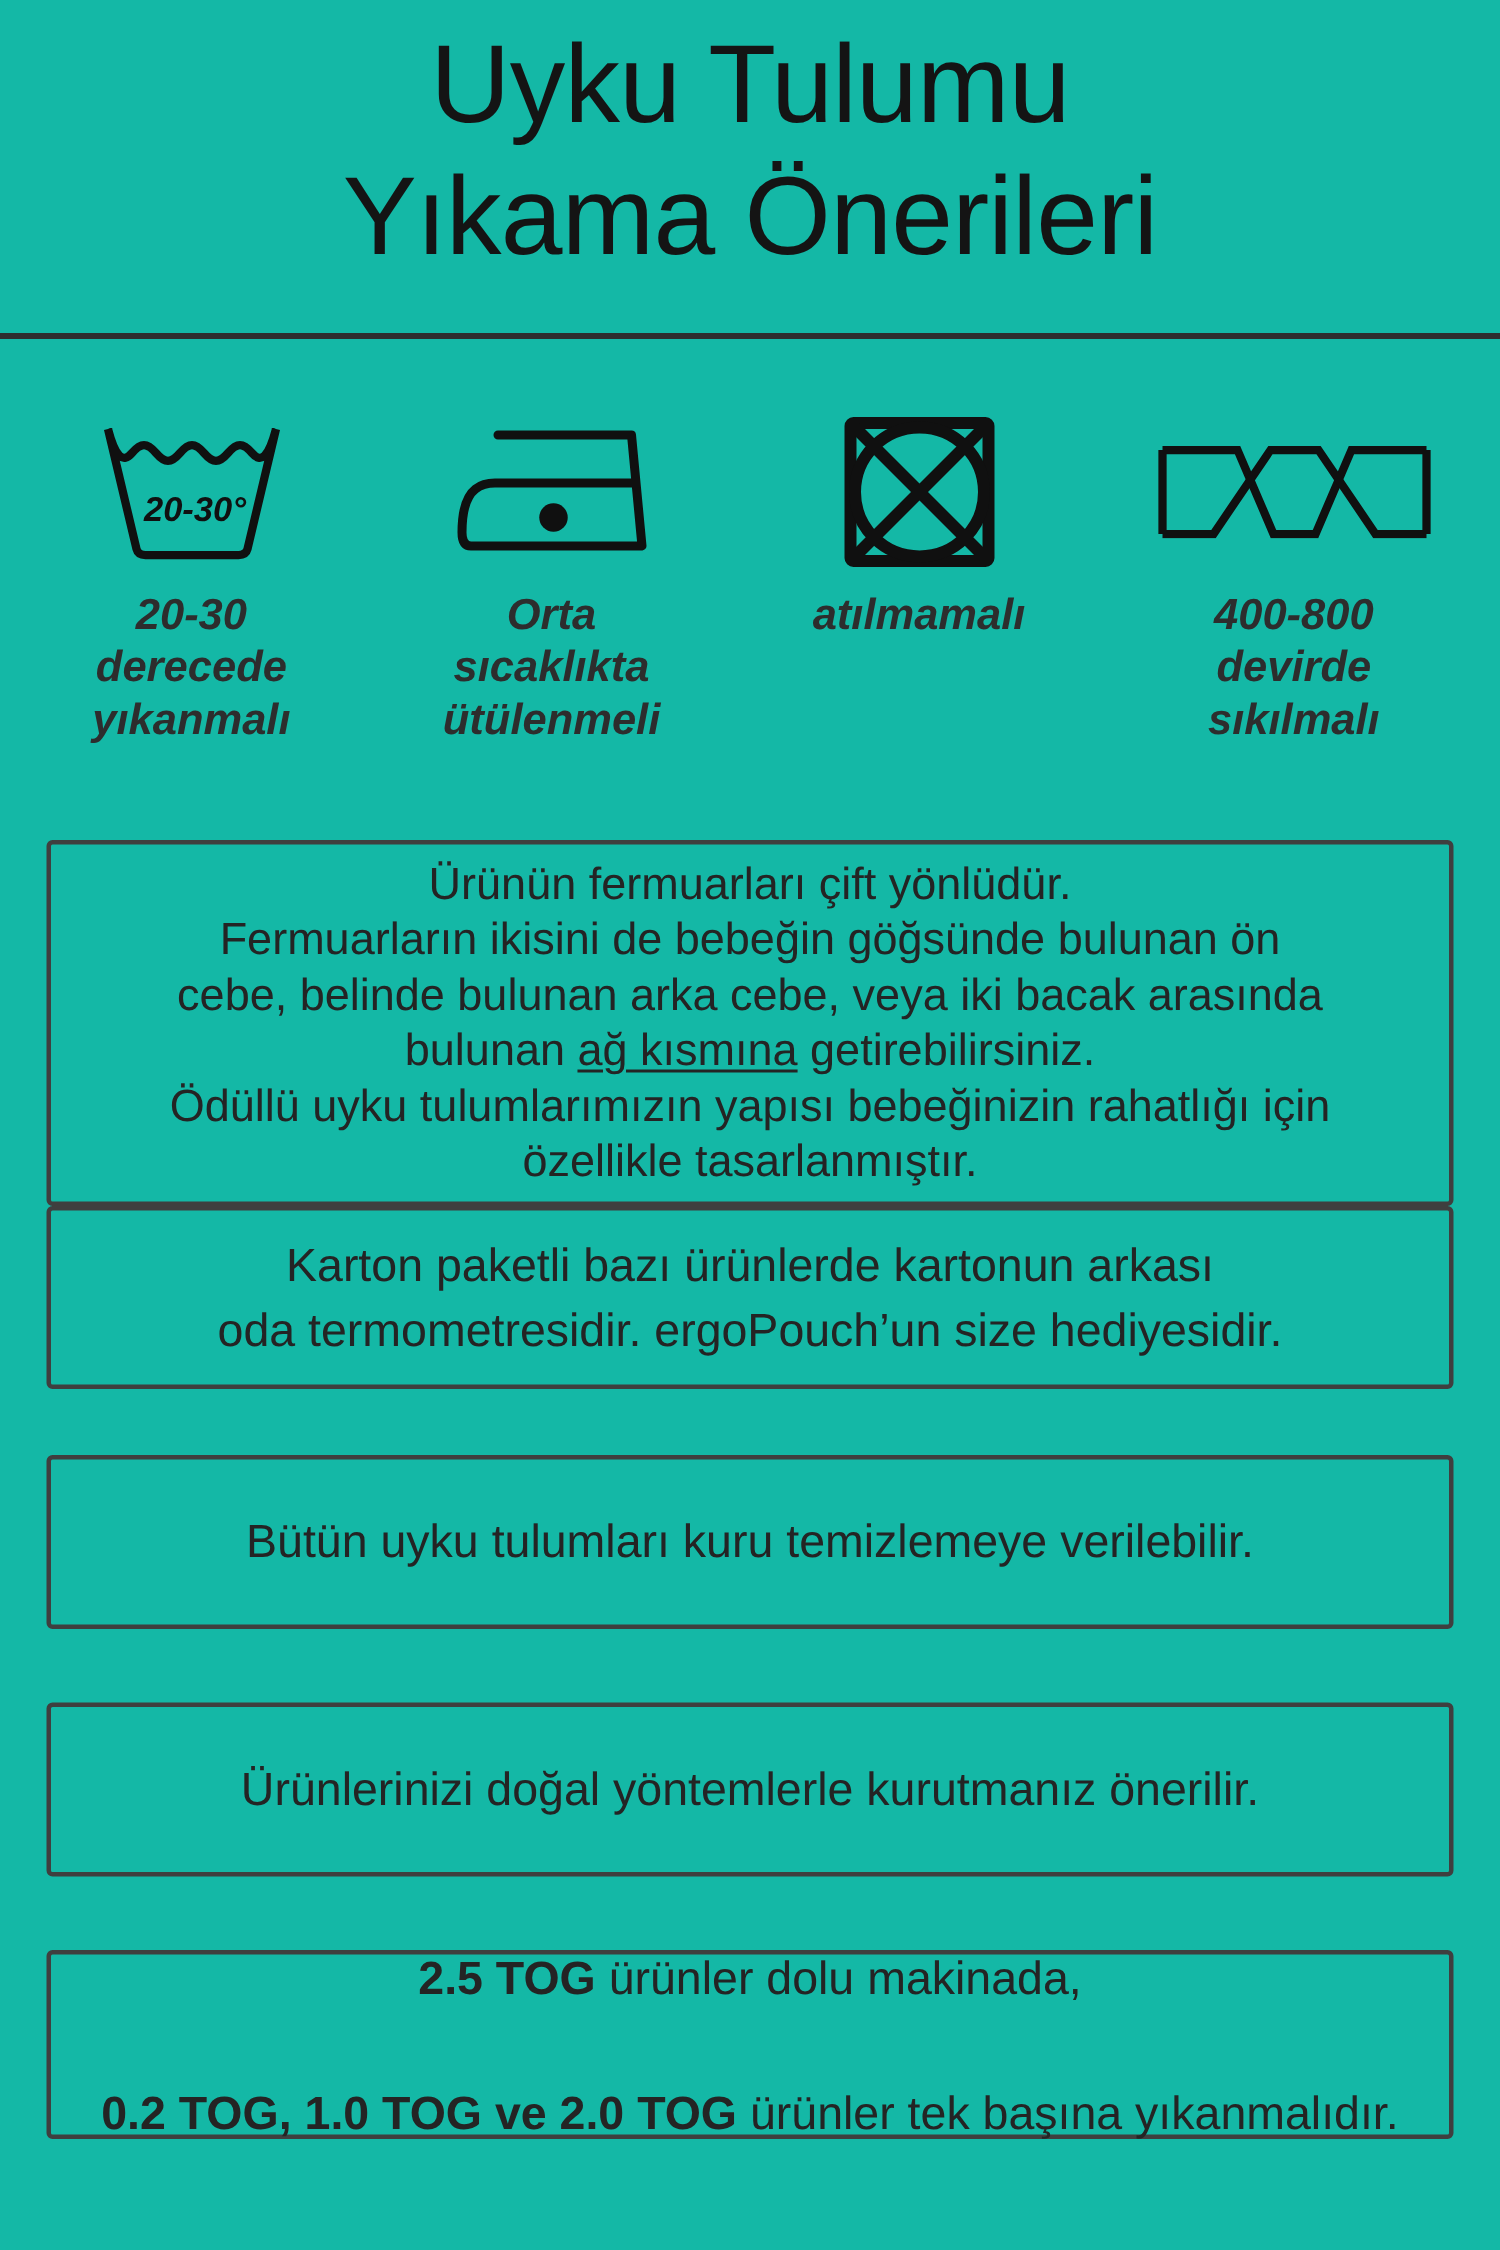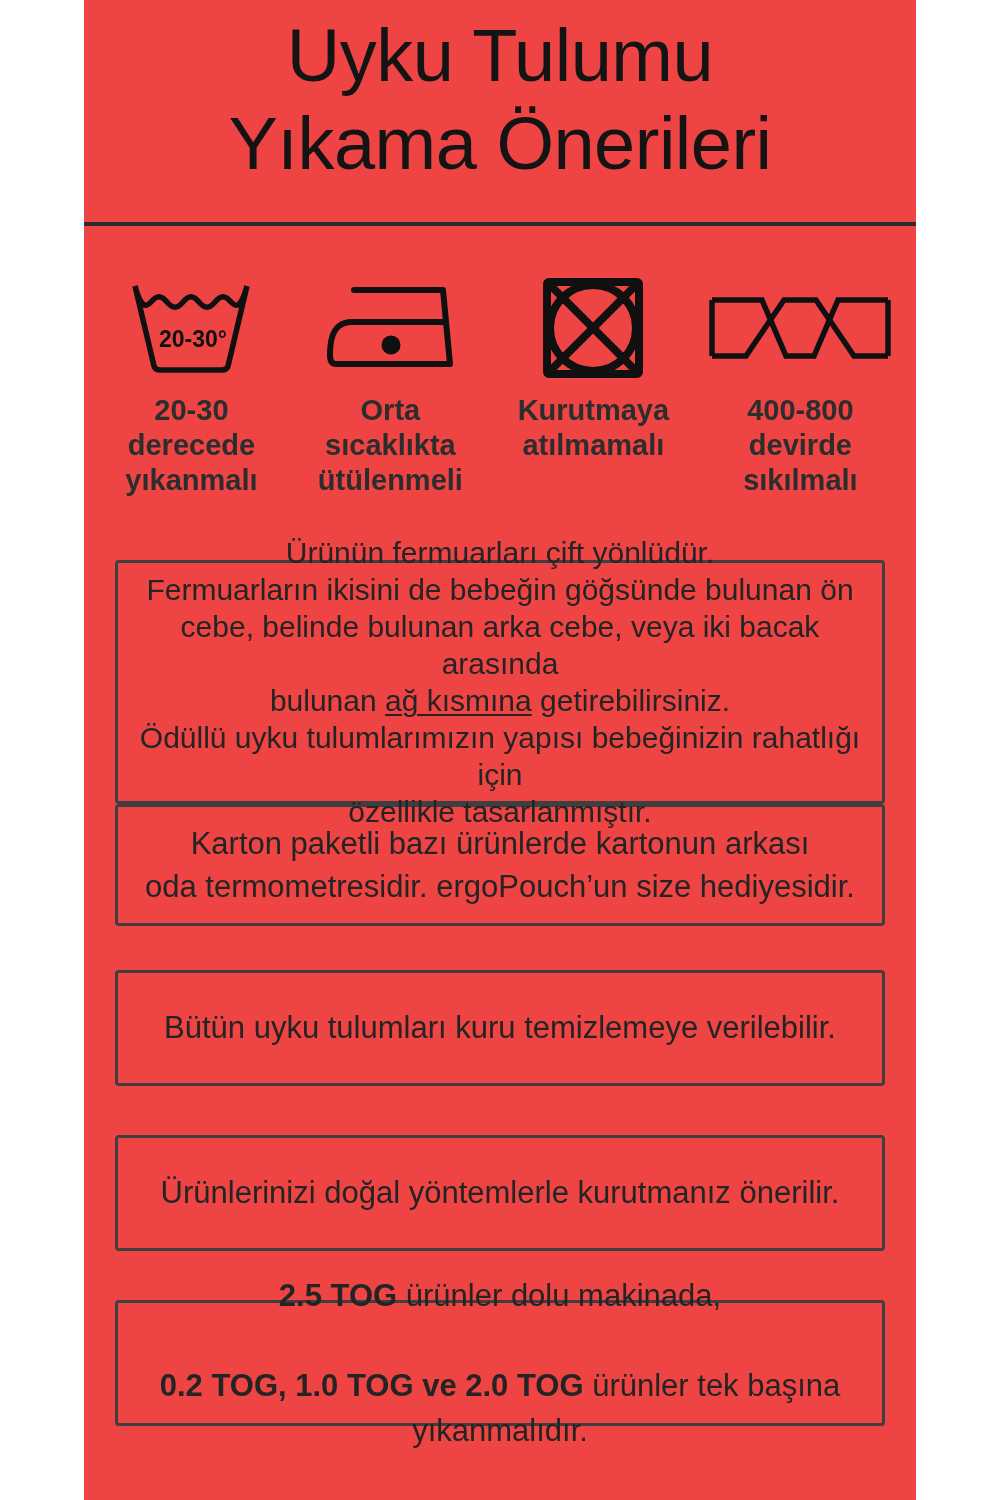--- a/index.html
+++ b/index.html
@@ -1,21 +1,21 @@
 <!DOCTYPE html>
 <html><head>
 <meta charset="utf-8">
 <style>
   * { margin:0; padding:0; box-sizing:border-box; }
   html,body { background:#ffffff; }
   .page {
     position:relative;
-    width:832px; height:1500px;
+    width:1000px; height:1500px;
     margin:0 auto;
-    background:#ef4444;
+    background:#14b8a6;
     overflow:hidden;
     font-family:"Liberation Sans", sans-serif;
     color:#1c1c1c;
   }
   
   .title {
     padding-top:12px;
     text-align:center;
     font-size:74px;
     line-height:88px;
@@ -25,20 +25,21 @@
   }
   .t-line { display:block; }
   
   .divider { margin-top:34px; height:4px; background:#2e2e2e; }
   
   .icons-row {
     margin-top:50px;
     padding:0 10px;
     display:grid;
     grid-template-columns:24% 25% 25% 26%;
+    font-style:italic;
   }
   .care-col { text-align:center; }
   .icon-area {
     height:104px;
     display:flex; align-items:center; justify-content:center;
   }
   .icon-area svg { display:block; }
   .care-label {
     margin-top:13px;
     font-size:29px;
@@ -116,21 +117,20 @@
     <div class="care-col">
       <div class="icon-area">
         <svg width="102" height="102" viewBox="0 0 102 102">
           <rect x="5" y="5" width="92" height="92" rx="2" fill="none" stroke="#101010" stroke-width="8"></rect>
           <circle cx="51" cy="51" r="43" fill="none" stroke="#101010" stroke-width="8"></circle>
           <line x1="8" y1="8" x2="94" y2="94" stroke="#101010" stroke-width="8"></line>
           <line x1="94" y1="8" x2="8" y2="94" stroke="#101010" stroke-width="8"></line>
         </svg>
       </div>
       <div class="care-label">
-        <span class="lline">Kurutmaya</span>
         <span class="lline">atılmamalı</span>
       </div>
     </div>
 
     <div class="care-col">
       <div class="icon-area">
         <svg width="184" height="62" viewBox="0 0 182 62">
           <path d="M3,3 V59" fill="none" stroke="#101010" stroke-width="5.5"></path>
           <path d="M179,3 V59" fill="none" stroke="#101010" stroke-width="5.5"></path>
           <path d="M3,3 H53 L77,59 H105 L129,3 H179" fill="none" stroke="#101010" stroke-width="5.5" stroke-miterlimit="10"></path>

